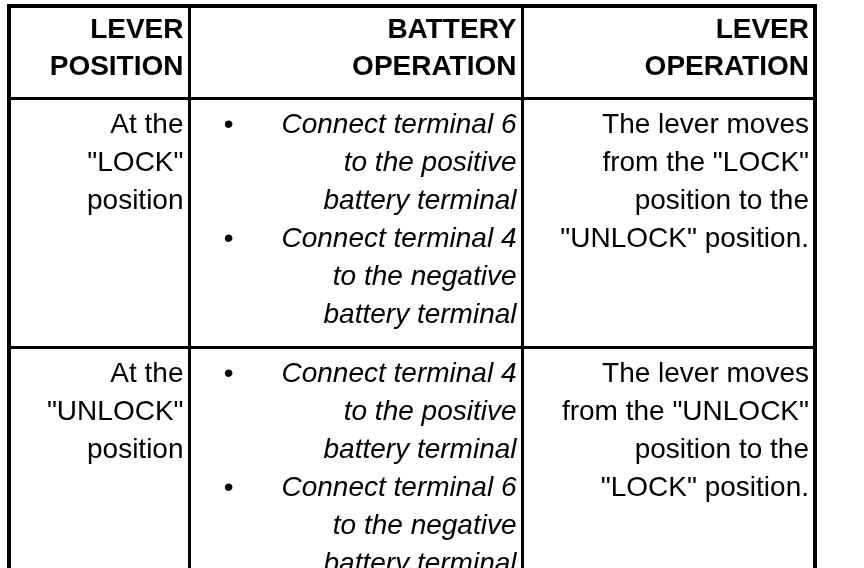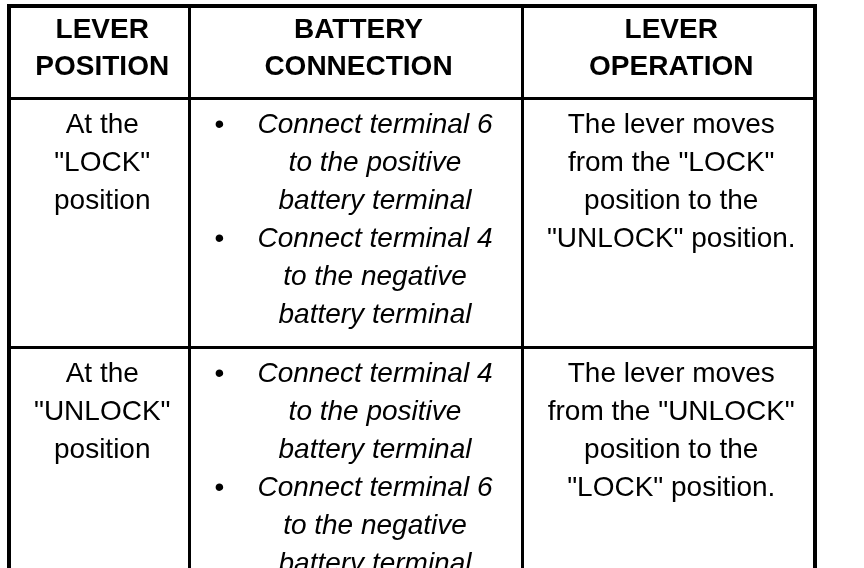--- a/index.html
+++ b/index.html
@@ -21,21 +21,21 @@
     top: 4px;
     width: 806px;
     border-collapse: collapse;
     table-layout: fixed;
     border: 4px solid #000000;
   }
   .lever-table th,
   .lever-table td {
     border: 3px solid #000000;
     vertical-align: top;
-    text-align: center;
+    text-align: right;
     font-size: 28px;
     line-height: 38px;
     padding: 5px 4px 13px 10px;
     overflow: hidden;
   }
   .lever-table th {
     font-weight: bold;
     line-height: 37px;
     padding-top: 2px;
   }
@@ -78,21 +78,21 @@
     <col class="col-operation">
   </colgroup>
   <thead>
     <tr class="header-row">
       <th>
         <span class="cell-text">LEVER
 POSITION</span>
       </th>
       <th>
         <span class="cell-text">BATTERY
-CONNECTION</span>
+OPERATION</span>
       </th>
       <th>
         <span class="cell-text">LEVER
 OPERATION</span>
       </th>
     </tr>
   </thead>
   <tbody>
     <tr class="row-lock">
       <td>

